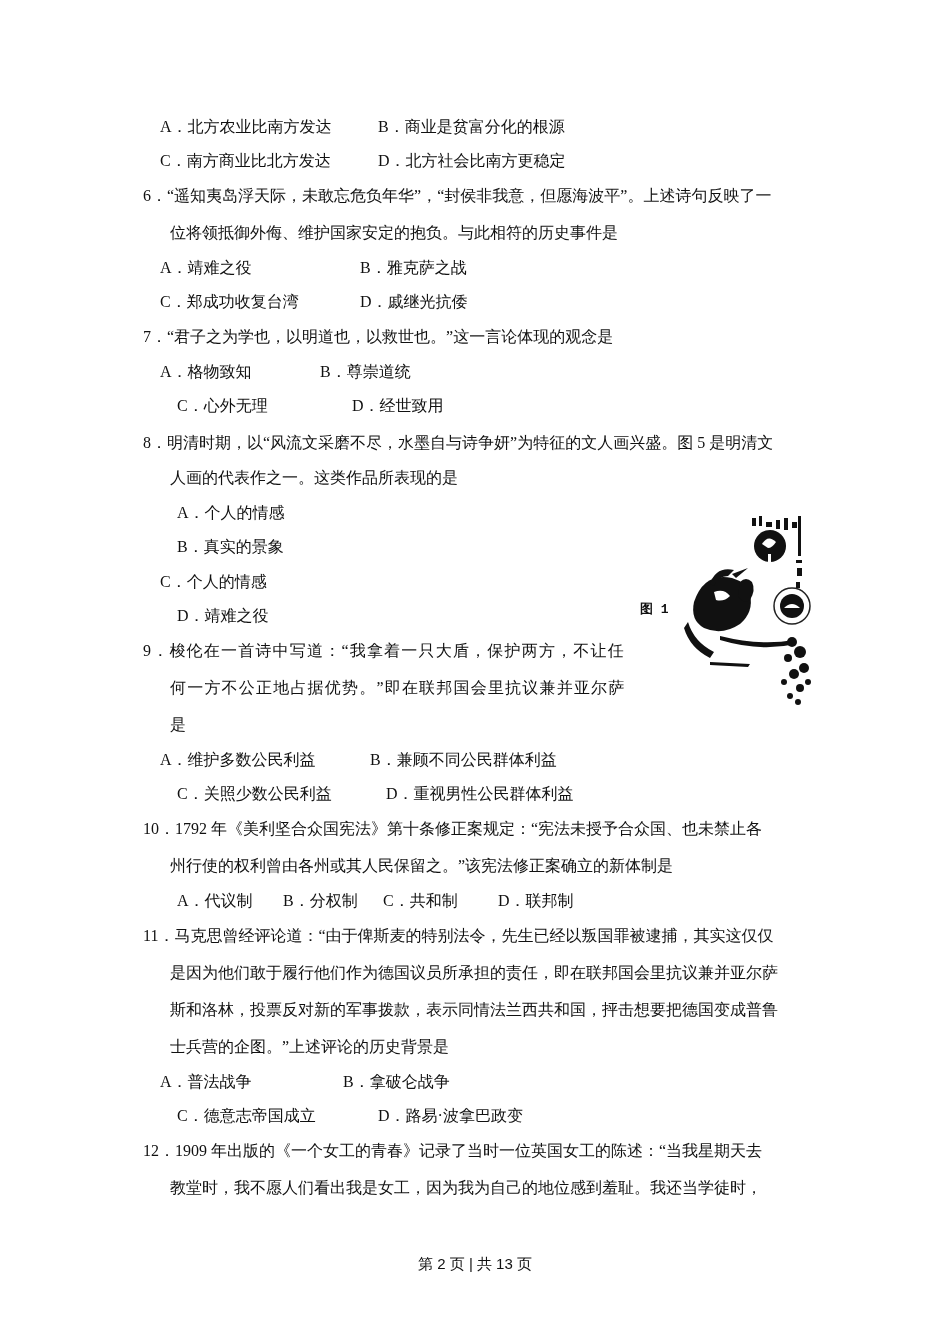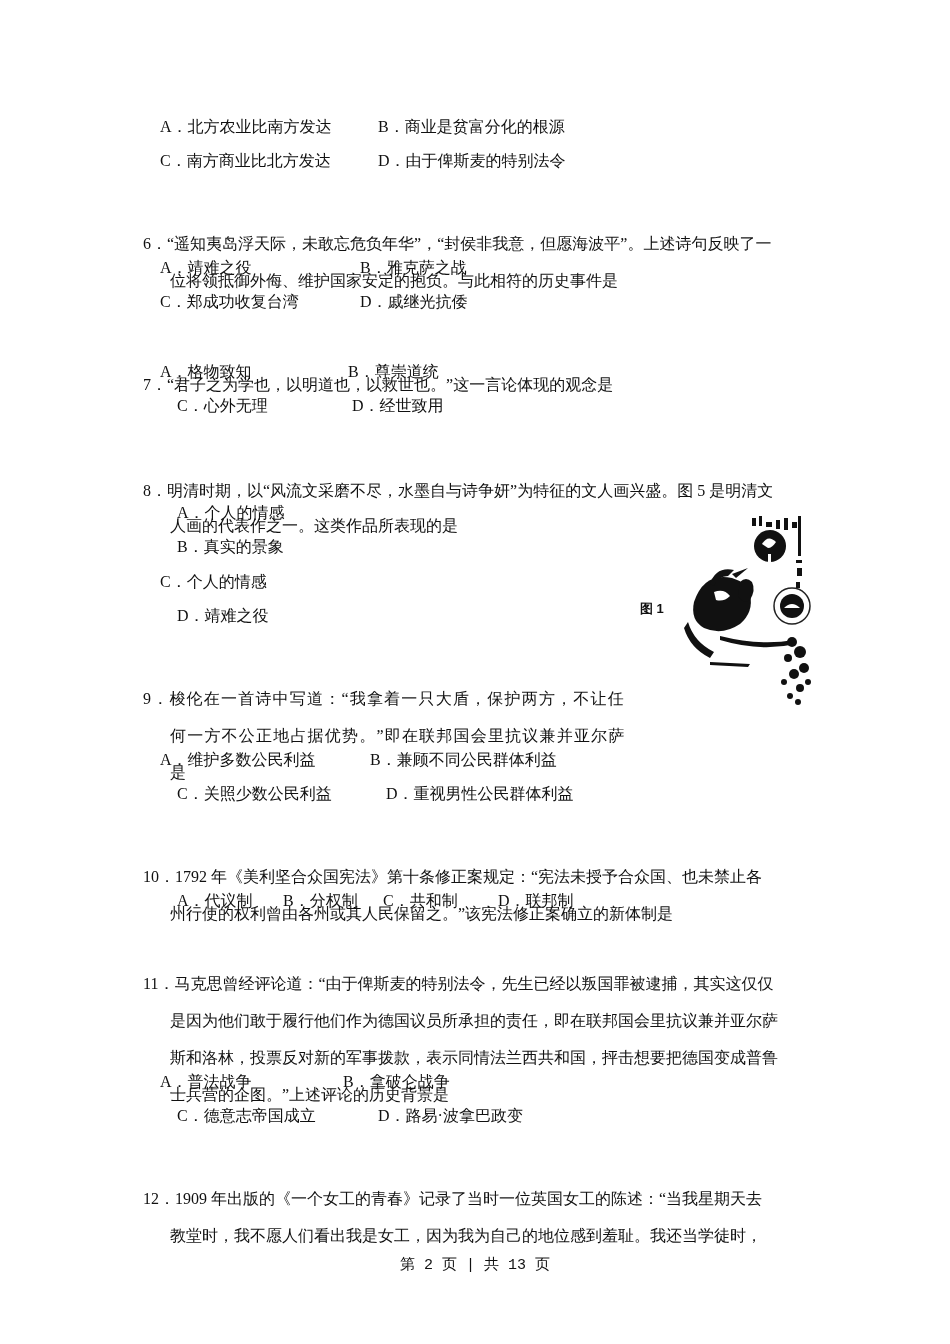--- a/index.html
+++ b/index.html
@@ -1,52 +1,52 @@
 <!DOCTYPE html>
 <html><head>
 <meta charset="utf-8">
 <style>
   html, body { margin: 0; padding: 0; background: #ffffff; }
   body {
     width: 950px; height: 1344px; position: relative; overflow: hidden;
     font-family: "Liberation Serif", "DejaVu Serif", serif;
     color: #111111; font-size: 16px;
   }
-  .line { position: absolute; white-space: nowrap; line-height: 20px; margin-top: 48px; }
+  .line { position: absolute; white-space: nowrap; line-height: 20px; }
   .opt { position: absolute; white-space: nowrap; line-height: 20px; text-align: right; }
   .figure {
     position: absolute; left: 680px; top: 512px; width: 140px; height: 196px;
   }
   .fig-label {
     position: absolute; left: 640px; top: 600px; font-weight: bold; font-size: 13px;
-    font-family: Liberation Sans, sans-serif;
+    font-family: Liberation Mono, monospace;
   }
   .footer {
     position: absolute; top: 1255px; left: 0; width: 950px; text-align: center;
-    font-size: 15px; font-family: Liberation Mono, monospace;
+    font-size: 15px; font-family: Liberation Sans, sans-serif;
   }
 </style>
 </head>
 <body>
 
 <div class="opt" style="left:160px;top:117px">A．北方农业比南方发达</div>
 <div class="opt" style="left:378px;top:117px">B．商业是贫富分化的根源</div>
 <div class="opt" style="left:160px;top:151px">C．南方商业比北方发达</div>
-<div class="opt" style="left:378px;top:151px">D．由于俾斯麦的特别法令</div>
+<div class="opt" style="left:378px;top:151px">D．北方社会比南方更稳定</div>
 
 <div class="line" style="left:143px;top:186px">6．“遥知夷岛浮天际，未敢忘危负年华”，“封侯非我意，但愿海波平”。上述诗句反映了一</div>
 <div class="line" style="left:170px;top:223px">位将领抵御外侮、维护国家安定的抱负。与此相符的历史事件是</div>
 <div class="opt" style="left:160px;top:258px">A．靖难之役</div>
 <div class="opt" style="left:360px;top:258px">B．雅克萨之战</div>
 <div class="opt" style="left:160px;top:292px">C．郑成功收复台湾</div>
 <div class="opt" style="left:360px;top:292px">D．戚继光抗倭</div>
 
 <div class="line" style="left:143px;top:327px">7．“君子之为学也，以明道也，以救世也。”这一言论体现的观念是</div>
 <div class="opt" style="left:160px;top:362px">A．格物致知</div>
-<div class="opt" style="left:348px;top:362px">B．尊崇道统</div>
+<div class="opt" style="left:320px;top:362px">B．尊崇道统</div>
 <div class="opt" style="left:177px;top:396px">C．心外无理</div>
 <div class="opt" style="left:352px;top:396px">D．经世致用</div>
 
 <div class="line" style="left:143px;top:433px">8．明清时期，以“风流文采磨不尽，水墨自与诗争妍”为特征的文人画兴盛。图 5 是明清文</div>
 <div class="line" style="left:170px;top:468px">人画的代表作之一。这类作品所表现的是</div>
 <div class="opt" style="left:177px;top:503px">A．个人的情感</div>
 <div class="opt" style="left:177px;top:537px">B．真实的景象</div>
 <div class="opt" style="left:160px;top:572px">C．个人的情感</div>
 <div class="opt" style="left:177px;top:606px">D．靖难之役</div>
 

